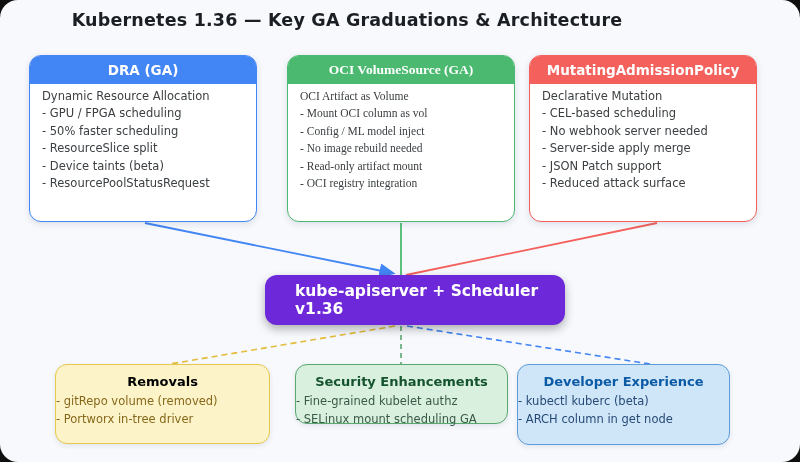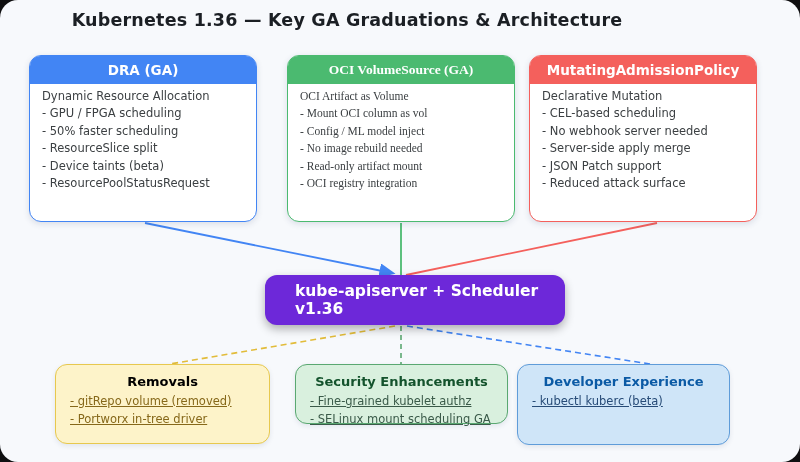--- a/index.html
+++ b/index.html
@@ -28,21 +28,21 @@
               border-radius:12px;display:flex;align-items:center;justify-content:center;
               font-weight:bold;font-size:15.5px;box-shadow:0 4px 10px rgba(0,0,0,0.30);}
 
   
   .card-bottom{position:absolute;box-sizing:border-box;border:1.6px solid #888;
                border-radius:12px;top:364px;box-shadow:0 2px 5px rgba(40,60,100,0.10);}
   .pos-removals{left:55px;width:215px;height:80px;}
   .pos-security{left:295px;width:213px;height:60px;}
   .pos-devex{left:505px;width:213px;height:81px;margin-left:12px;}
   .card-bottom h2{margin:9px 0 4px 0;text-align:center;font-size:13px;font-weight:bold;}
-  .card-bottom .line{font-size:11.5px;line-height:17.5px;padding-left:14px;white-space:nowrap;text-decoration:underline;}
+  .card-bottom .line{font-size:11.5px;line-height:17.5px;padding-left:0;white-space:nowrap;}
 </style>
 </head>
 <body>
 
 <div class="canvas" style="background: rgb(15, 15, 16);">
   <div class="page" style="background: rgb(247, 249, 252);"></div>
 
   <h1 class="title" style="color: rgb(27, 31, 36);">Kubernetes 1.36 — Key GA Graduations &amp; Architecture</h1>
 
   <svg class="connectors" viewBox="0 0 800 462">
@@ -107,14 +107,15 @@
 
   <section class="card-bottom pos-security" style="background: rgb(217, 240, 222); border-color: rgb(90, 168, 113);">
     <h2 style="color: rgb(20, 83, 45);">Security Enhancements</h2>
     <div class="line" style="color: rgb(58, 90, 73);">- Fine-grained kubelet authz</div>
     <div class="line" style="color: rgb(58, 90, 73);">- SELinux mount scheduling GA</div>
   </section>
 
   <section class="card-bottom pos-devex" style="background: rgb(207, 229, 248); border-color: rgb(95, 156, 217);">
     <h2 style="color: rgb(11, 90, 165);">Developer Experience</h2>
     <div class="line" style="color: rgb(39, 75, 119);">- kubectl kuberc (beta)</div>
+    <div class="line" style="color: rgb(39, 75, 119);">- ARCH column in get node</div>
   </section>
 </div>
 
 </body></html>

